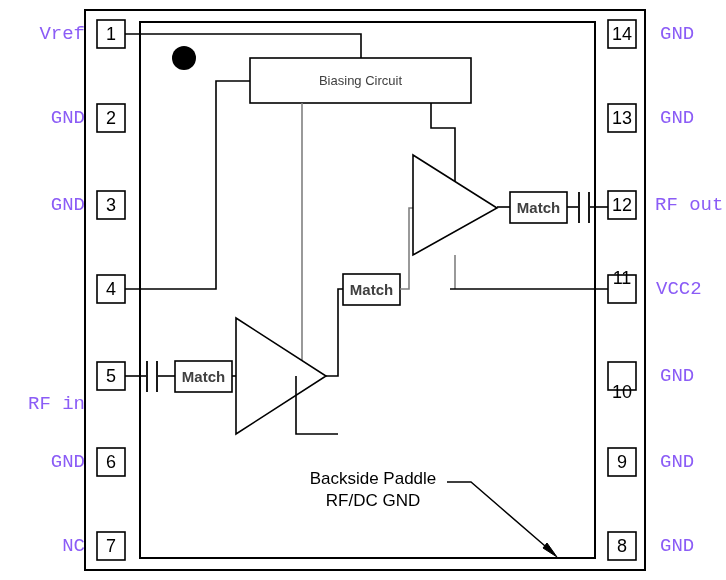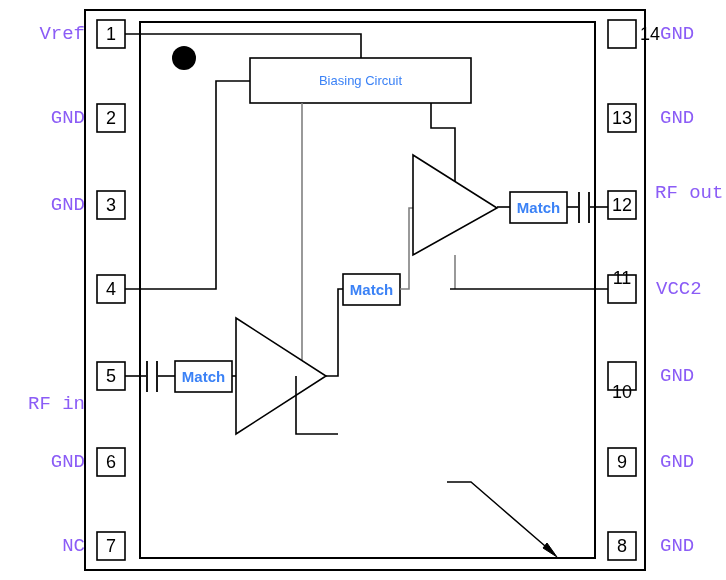--- a/index.html
+++ b/index.html
@@ -42,21 +42,21 @@
     font-size: 18px;
     color: #000000;
     width: 28px;
     text-align: center;
     line-height: 28px;
   }
   .blk-label {
     position: absolute;
     font-family: "Liberation Sans", sans-serif;
     font-size: 13px;
-    color: #3b82f6;
+    color: #404040;
     text-align: center;
     white-space: nowrap;
     line-height: 13px;
   }
   .match-label {
     font-size: 15px;
     font-weight: bold;
   }
   .paddle-label {
     position: absolute;
@@ -147,42 +147,46 @@
   </svg>
 
   <div class="pin-num" style="left:97px; top:20px;">1</div>
   <div class="pin-num" style="left:97px; top:104px;">2</div>
   <div class="pin-num" style="left:97px; top:191px;">3</div>
   <div class="pin-num" style="left:97px; top:275px;">4</div>
   <div class="pin-num" style="left:97px; top:362px;">5</div>
   <div class="pin-num" style="left:97px; top:448px;">6</div>
   <div class="pin-num" style="left:97px; top:532px;">7</div>
 
-  <div class="pin-num" style="left:636px; top:20px;text-align:center;">14</div>
+  <div class="pin-num" style="left:608px; top:20px;text-align:center;">14</div>
   <div class="pin-num" style="left:608px; top:104px;border-radius:7px;">13</div>
   <div class="pin-num" style="left:608px; top:191px;border-radius:8px;">12</div>
   <div class="pin-num" style="left:608px; top:264px;">11</div>
   <div class="pin-num" style="left:608px; top:362px;margin-top:16px;">10</div>
   <div class="pin-num" style="left:608px; top:448px;">9</div>
   <div class="pin-num" style="left:608px; top:532px;">8</div>
 
   <div class="pin-label left" style="left:0px; top:25px; width:85px; padding-right:14px;">Vref</div>
   <div class="pin-label left" style="left:0px; top:109px; width:85px; padding-right:14px;">GND</div>
   <div class="pin-label left" style="left:0px; top:196px; width:85px; padding-right:14px;">GND</div>
   <div class="pin-label left" style="left:0px; top:367px; width:85px; padding-right:14px;margin-top:28px;">RF in</div>
   <div class="pin-label left" style="left:0px; top:453px; width:85px; padding-right:14px;">GND</div>
   <div class="pin-label left" style="left:0px; top:537px; width:85px; padding-right:14px;">NC</div>
 
   <div class="pin-label right" style="left:660px; top:25px;">GND</div>
   <div class="pin-label right" style="left:660px; top:109px;">GND</div>
-  <div class="pin-label right" style="left:655px; top:184px;">RF out</div>
+  <div class="pin-label right" style="left:655px; top:196px;">RF out</div>
   <div class="pin-label right" style="left:656px; top:280px;">VCC2</div>
   <div class="pin-label right" style="left:660px; top:367px;">GND</div>
   <div class="pin-label right" style="left:660px; top:453px;">GND</div>
   <div class="pin-label right" style="left:660px; top:537px;">GND</div>
 
   <div class="blk-label" style="left:250px; top:74px; width:221px;">Biasing Circuit</div>
   <div class="blk-label match-label" style="left:175px; top:370px; width:57px;">Match</div>
   <div class="blk-label match-label" style="left:343px; top:283px; width:57px;">Match</div>
   <div class="blk-label match-label" style="left:510px; top:201px; width:57px;">Match</div>
 
+  <div class="paddle-label" style="left:273px; top:468px; width:200px;">
+    <div>Backside Paddle</div>
+    <div>RF/DC GND</div>
+  </div>
 
 </div>
 
 </body></html>

